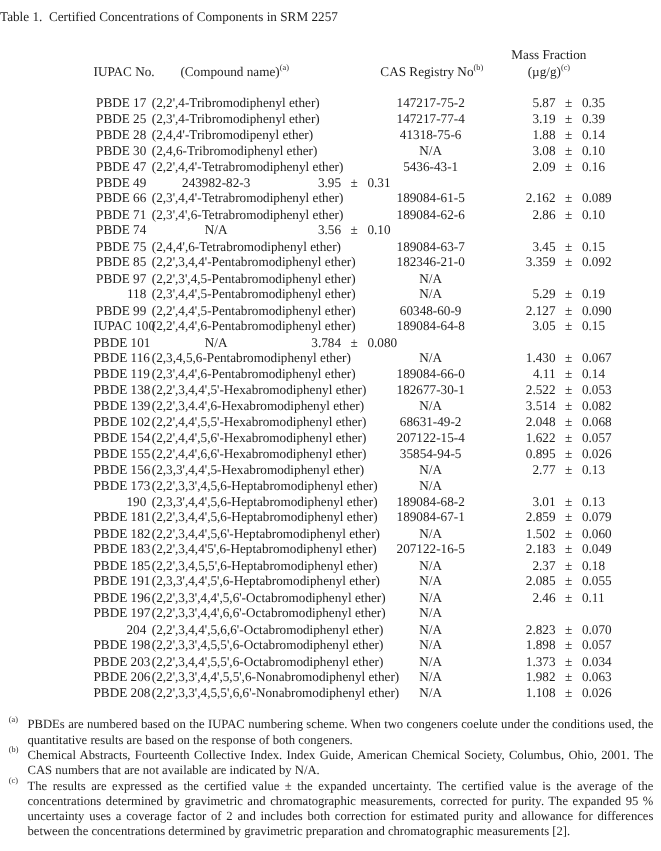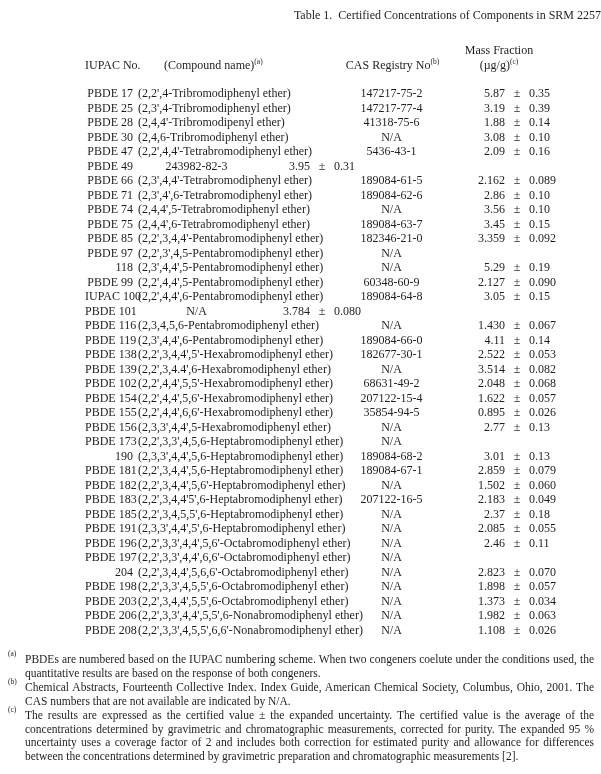--- a/index.html
+++ b/index.html
@@ -1,21 +1,21 @@
 <!DOCTYPE html>
 <html><head>
 <meta charset="utf-8">
 <style>
   html,body { margin:0; padding:0; background:#ffffff; }
   .page {
     position:relative; width:601px; height:774px; background:#ffffff;
     font-family:"Liberation Serif", serif; color:#1e1e1e; overflow:hidden;
   }
   .title {
-    position:absolute; top:8px; left:0; width:601px; text-align:right;
+    position:absolute; top:8px; left:0; width:601px; text-align:left;
     font-size:12px; white-space:pre;
   }
   .hdr { position:absolute; font-size:12px; white-space:nowrap; }
   .h-iupac   { left:85px;  top:58px; }
   .h-compound{ left:164px; top:58px; }
   .h-cas     { left:330px; top:58px; width:125px; text-align:center; }
   .h-mass    { left:443px; top:43px; width:112px; text-align:center; line-height:14.5px; }
   sup { font-size:7.5px; line-height:0; vertical-align:super; }
   .rows { position:absolute; top:86px; left:0; width:601px; }
   .row { display:flex; height:14.5px; font-size:12px; line-height:14.5px; }
@@ -118,21 +118,20 @@
     <div class="c-iupac">PBDE 71</div>
     <div class="c-name">(2,3',4',6-Tetrabromodiphenyl ether)</div>
     <div class="c-cas">189084-62-6</div>
     <div class="c-val">2.86</div>
     <div class="c-pm">±</div>
     <div class="c-unc">0.10</div>
   </div>
 
   <div class="row">
     <div class="c-iupac">PBDE 74</div>
-    <div class="c-name">(2,4,4',5-Tetrabromodiphenyl ether)</div>
     <div class="c-cas">N/A</div>
     <div class="c-val">3.56</div>
     <div class="c-pm">±</div>
     <div class="c-unc">0.10</div>
   </div>
 
   <div class="row">
     <div class="c-iupac">PBDE 75</div>
     <div class="c-name">(2,4,4',6-Tetrabromodiphenyl ether)</div>
     <div class="c-cas">189084-63-7</div>

